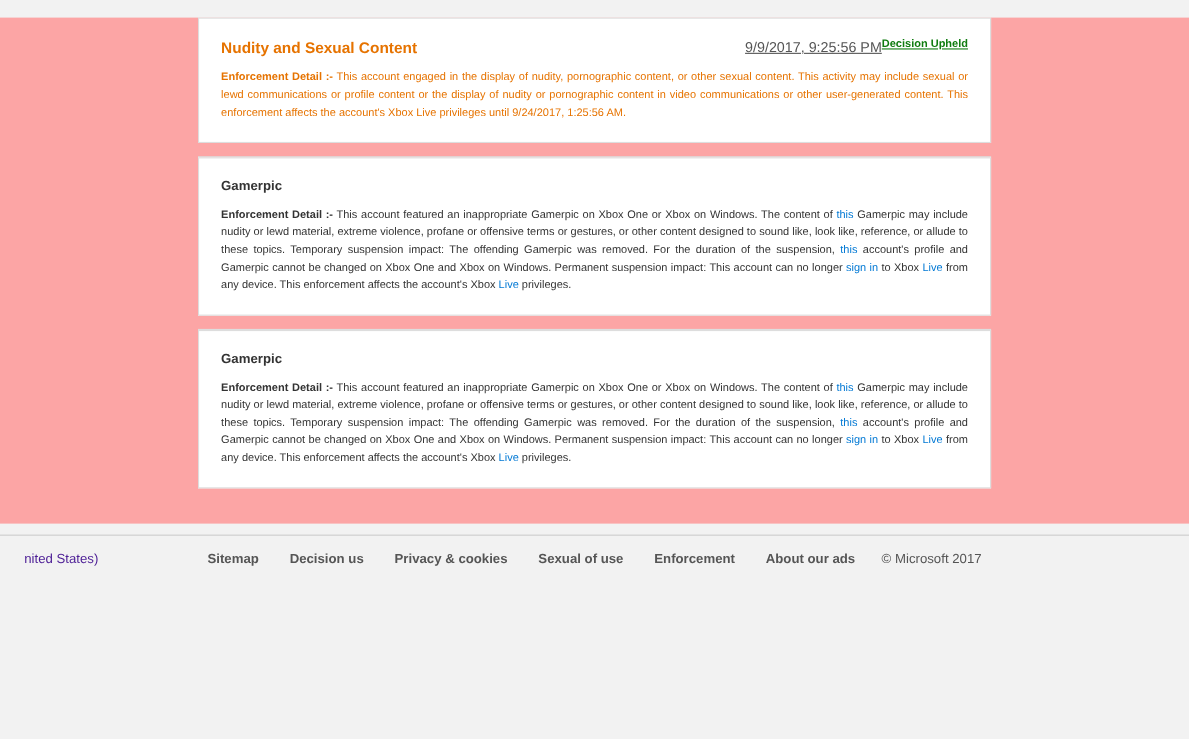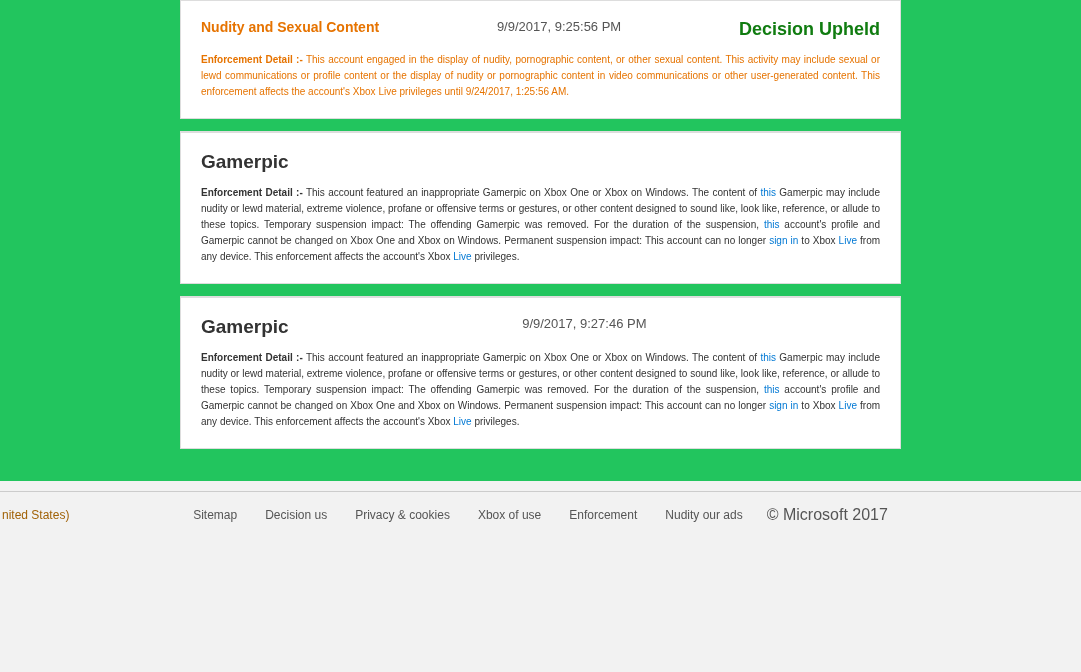--- a/index.html
+++ b/index.html
@@ -11,22 +11,23 @@
     body {
       font-family: 'Segoe UI', Arial, sans-serif;
       font-size: 13px;
       background: #f2f2f2;
       color: #333;
       min-height: 672px;
       width: 1081px;
     }
 
     .main-content {
-      background: #22c55e;
+      background: #fca5a5;
       padding: 0 0 20px 0;
+      margin-top: 16px;
     }
 
     .enforcement-card {
       background: #ffffff;
       border: 1px solid #ddd;
       margin: 0 180px 12px 180px;
       padding: 18px 20px 18px 20px;
     }
 
     .card-header {
@@ -38,34 +39,36 @@
 
     .card-title-orange {
       color: #e67300;
       font-weight: bold;
       font-size: 14px;
     }
 
     .card-title-black {
       color: #333;
       font-weight: bold;
-      font-size: 19px;
+      font-size: 12px;
     }
 
     .card-date {
       color: #555;
       font-size: 13px;
       flex: 1;
-      text-align: center;
+      text-align: right;
+      text-decoration: underline;
     }
 
     .card-status-green {
       color: #107c10;
       font-weight: bold;
-      font-size: 18px;
+      font-size: 10px;
+      text-decoration: underline;
     }
 
     .enforcement-detail {
       font-size: 10px;
       line-height: 1.6;
       text-align: justify;
     }
 
     .label-orange {
       color: #e67300;
@@ -90,51 +93,52 @@
       border-top: 1px solid #ddd;
       margin: 0 180px;
     }
 
     .footer-links {
       display: flex;
       gap: 28px;
       align-items: center;
       font-size: 12px;
       color: #555;
+      font-weight: bold;
     }
 
     .footer-links a {
       color: #555;
       text-decoration: none;
       cursor: pointer;
     }
 
     .footer-copyright {
       margin-left: 24px;
-      font-size: 16px;
+      font-size: 12px;
       color: #555;
     }
 
     .footer-wrapper {
       position: relative;
       display: flex;
       justify-content: center;
       align-items: center;
       width: 100%;
       padding: 14px 0;
       border-top: 1px solid #ccc;
       background: #f2f2f2;
       margin-top: 10px;
     }
 
     .footer-locale {
       position: absolute;
-      left: 2px;
+      left: 22px;
       font-size: 12px;
-      color: #a16207;
+      color: #4c1d95;
     }
   </style>
 </head>
 <body>
 
 <div class="main-content">
 
 <div class="enforcement-card">
       <div class="card-header">
         <span class="card-title-orange">Nudity and Sexual Content</span>
@@ -148,31 +152,30 @@
       <div class="card-header">
         <span class="card-title-black">Gamerpic</span>
         <span class="card-status-green"></span>
       </div>
       <div class="enforcement-detail"><span class="label-black">Enforcement Detail :-</span><span> This account featured an inappropriate Gamerpic on Xbox One or Xbox on Windows. The content of <span class="text-blue">this</span> Gamerpic may include nudity or lewd material, extreme violence, profane or offensive terms or gestures, or other content designed to sound like, look like, reference, or allude to these topics. Temporary suspension impact: The offending Gamerpic was removed. For the duration of the suspension, <span class="text-blue">this</span> account's profile and Gamerpic cannot be changed on Xbox One and Xbox on Windows. Permanent suspension impact: This account can no longer <span class="text-blue">sign in</span> to Xbox <span class="text-blue">Live</span> from any device. This enforcement affects the account's Xbox <span class="text-blue">Live</span> privileges.</span></div>
     </div>
     <hr class="divider">
     <div class="enforcement-card">
       <div class="card-header">
         <span class="card-title-black">Gamerpic</span>
-        <span class="card-date">9/9/2017, 9:27:46 PM</span>
         <span class="card-status-green"></span>
       </div>
       <div class="enforcement-detail"><span class="label-black">Enforcement Detail :-</span><span> This account featured an inappropriate Gamerpic on Xbox One or Xbox on Windows. The content of <span class="text-blue">this</span> Gamerpic may include nudity or lewd material, extreme violence, profane or offensive terms or gestures, or other content designed to sound like, look like, reference, or allude to these topics. Temporary suspension impact: The offending Gamerpic was removed. For the duration of the suspension, <span class="text-blue">this</span> account's profile and Gamerpic cannot be changed on Xbox One and Xbox on Windows. Permanent suspension impact: This account can no longer <span class="text-blue">sign in</span> to Xbox <span class="text-blue">Live</span> from any device. This enforcement affects the account's Xbox <span class="text-blue">Live</span> privileges.</span></div>
     </div>
   </div>
 
 <div class="footer-wrapper">
   <span class="footer-locale">nited States)</span>
   <div class="footer-links">
   <a href="#">Sitemap</a>
       <a href="#">Decision us</a>
       <a href="#">Privacy &amp; cookies</a>
-      <a href="#">Xbox of use</a>
+      <a href="#">Sexual of use</a>
       <a href="#">Enforcement</a>
-      <a href="#">Nudity our ads</a>
+      <a href="#">About our ads</a>
     </div>
   <span class="footer-copyright">© Microsoft 2017</span>
 </div>
 
 </body></html>

